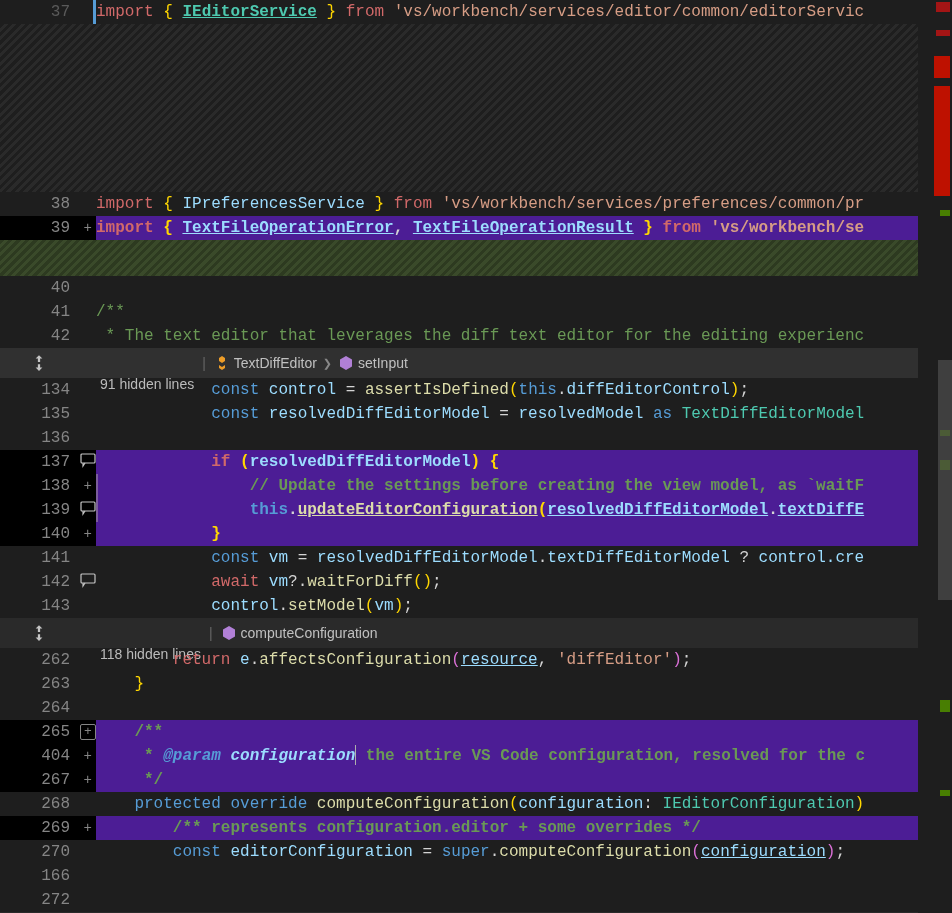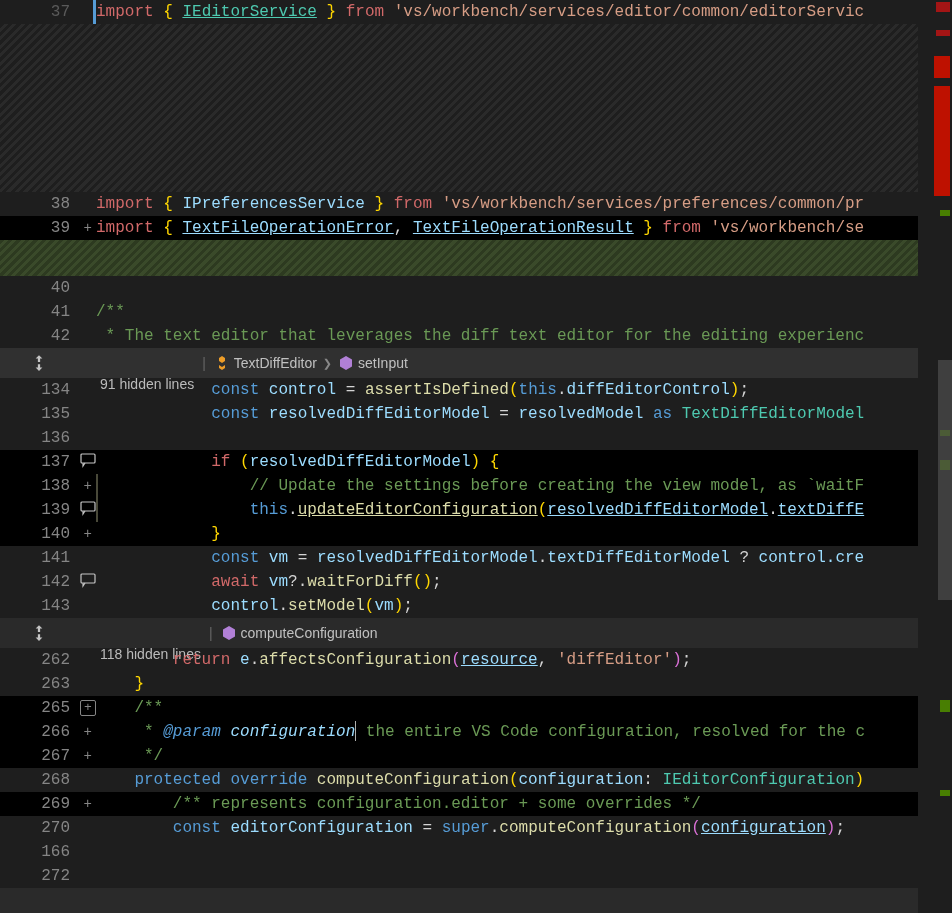--- a/index.html
+++ b/index.html
@@ -53,21 +53,21 @@
   }
   .comment-icon {
     position: absolute;
     right: -18px;
     top: 2px;
     width: 16px;
     height: 16px;
   }
   .comment-icon svg { width:16px; height:16px; }
   
-  .added-bg { background: #000000; }
+  .added-bg { background: #4c1d95; font-weight: bold; }
   .added-gutter-bg { background: #000000; }
   
   .hatched {
     background: repeating-linear-gradient(
       135deg,
       #1e1e1e,
       #1e1e1e 3px,
       #2a2a2a 3px,
       #2a2a2a 6px
     );
@@ -111,21 +111,21 @@
   .kw-import { color: #d16969; }
   .kw-from { color: #d16969; }
   .kw { color: #d16969; margin-top: 15px; }
   .kw-blue { color: #569cd6; }
   .brace-y { color: #ffd700; }
   .brace-p { color: #da70d6; }
   .str { color: #d69d85; }
   .ident { color: #9cdcfe; }
   .ident-u { color: #9cdcfe; text-decoration: underline; text-decoration-color:#9cdcfe;}
   .type { color: #4ec9b0; }
-  .type-u { color: #4ec9b0; text-decoration: underline; }
+  .type-u { color: #4ec9b0; text-decoration: underline; font-weight: bold; }
   .fn { color: #dcdcaa; }
   .fn-u { color: #dcdcaa; text-decoration: underline; }
   .comment-n { color: #6a9955; }
   .jsdoc { color: #569cd6; font-style:italic;}
   .jsdoc-param { color:#9cdcfe; font-style:italic;}
   .punct { color: #d4d4d4; }
   .op { color: #d4d4d4; }
   
   
   .overview {
@@ -355,31 +355,35 @@
   <div class="glyph-margin"></div>
   <div class="content">        <span class="kw">return</span> <span class="ident">e</span><span class="punct">.</span><span class="fn">affectsConfiguration</span><span class="brace-p">(</span><span class="ident-u">resource</span><span class="punct">,</span> <span class="str">'diffEditor'</span><span class="brace-p">)</span><span class="punct">;</span></div>
 </div>
 
 <div class="line">
   <div class="gutter">263</div>
   <div class="glyph-margin"></div>
   <div class="content">    <span class="brace-y">}</span></div>
 </div>
 
+<div class="line">
+  <div class="gutter">264</div>
+  <div class="glyph-margin"></div><div class="content"></div>
+</div>
 
 <div class="line">
   <div class="gutter added-gutter-bg"><span>265</span>
     <span class="plus-box">+</span>
   </div>
   <div class="glyph-margin added-gutter-bg"></div>
   <div class="content added-bg">    <span class="comment-n">/**</span></div>
 </div>
 
 <div class="line">
-  <div class="gutter added-gutter-bg"><span>266</span><span class="plus-marker">+</span></div>
+  <div class="gutter added-gutter-bg"><span>404</span><span class="plus-marker">+</span></div>
   <div class="glyph-margin added-gutter-bg"></div>
   <div class="content added-bg">    <span class="comment-n"> * </span><span class="jsdoc">@param</span> <span class="jsdoc-param">configuration</span><span class="cursor"></span><span class="comment-n"> the entire VS Code configuration, resolved for the c</span></div>
 </div>
 
 <div class="line">
   <div class="gutter added-gutter-bg"><span>267</span><span class="plus-marker">+</span></div>
   <div class="glyph-margin added-gutter-bg"></div>
   <div class="content added-bg">    <span class="comment-n"> */</span></div>
 </div>
 

